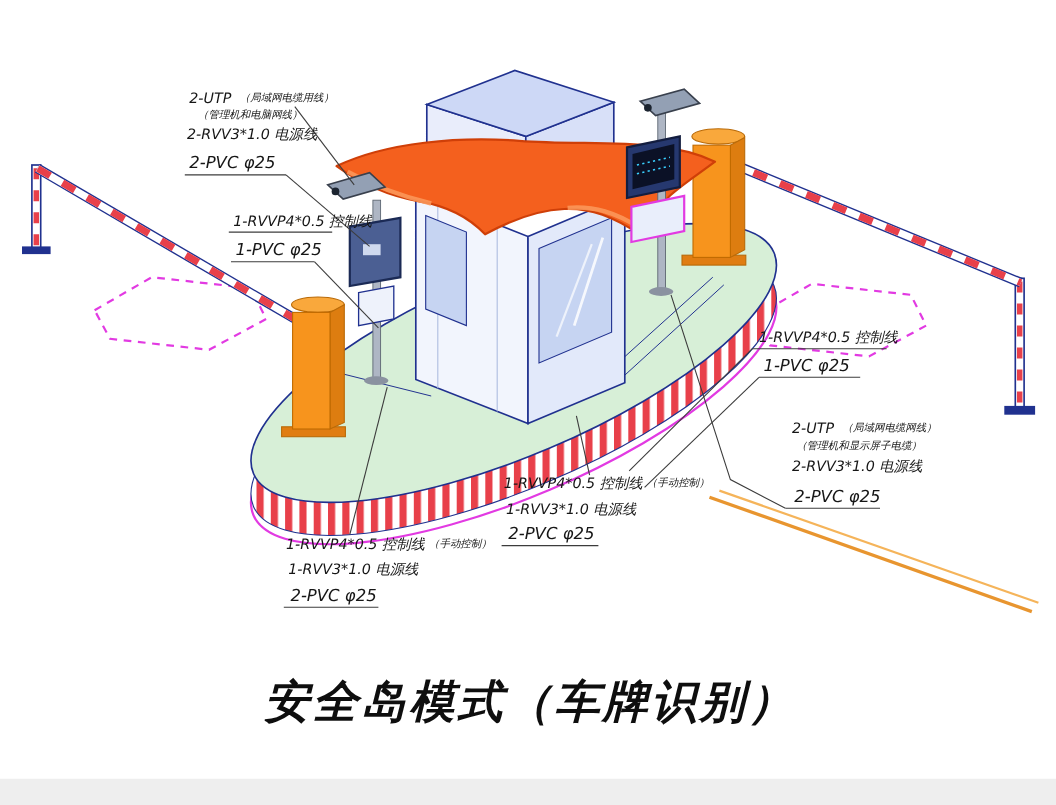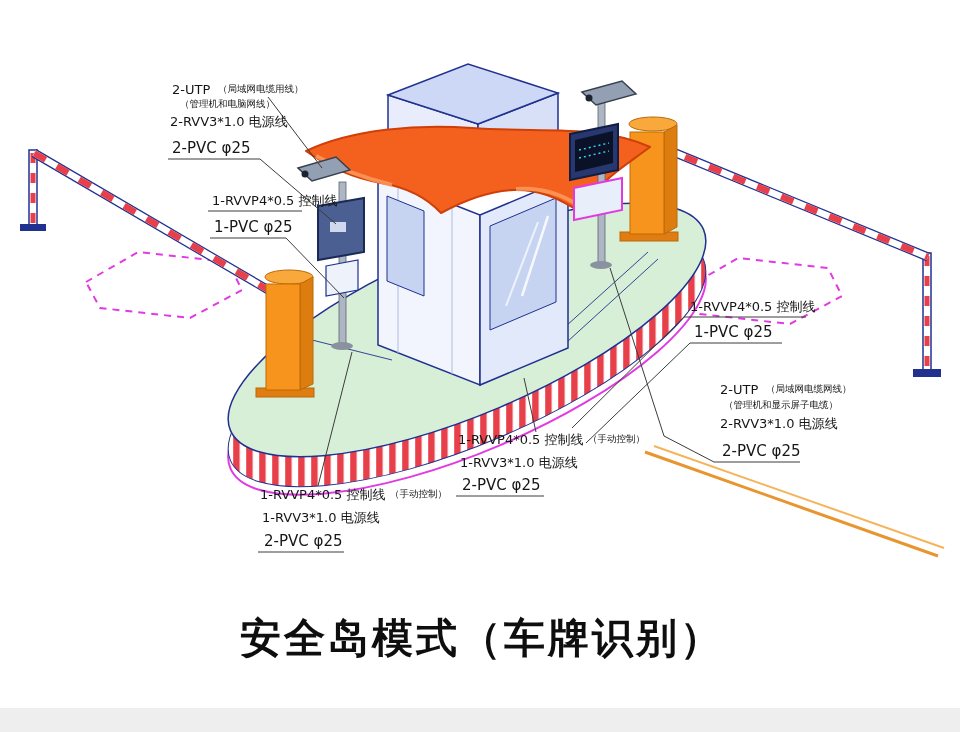--- a/index.html
+++ b/index.html
@@ -1,18 +1,18 @@
 <!DOCTYPE html>
 <html><head>
 <meta charset="utf-8">
 <style>
   html,body{margin:0;padding:0;background:#ffffff;}
   .canvas{
     position:relative;width:960px;height:732px;background:#ffffff;
-    overflow:hidden;font-family:"DejaVu Sans",sans-serif;
+    overflow:hidden;font-family:"DejaVu Sans",sans-serif;font-style:italic;
   }
   svg{position:absolute;left:0;top:0;}
   svg text{font-family:"DejaVu Sans",sans-serif;fill:#161616;}
   .ann-main{font-size:13px;}
   .ann-big{font-size:15px;}
   .ann-small{font-size:9.5px;}
   .title{font-size:41px;font-weight:600;letter-spacing:3px;fill:#0e0e0e;}
 </style>
 </head>
 <body>

